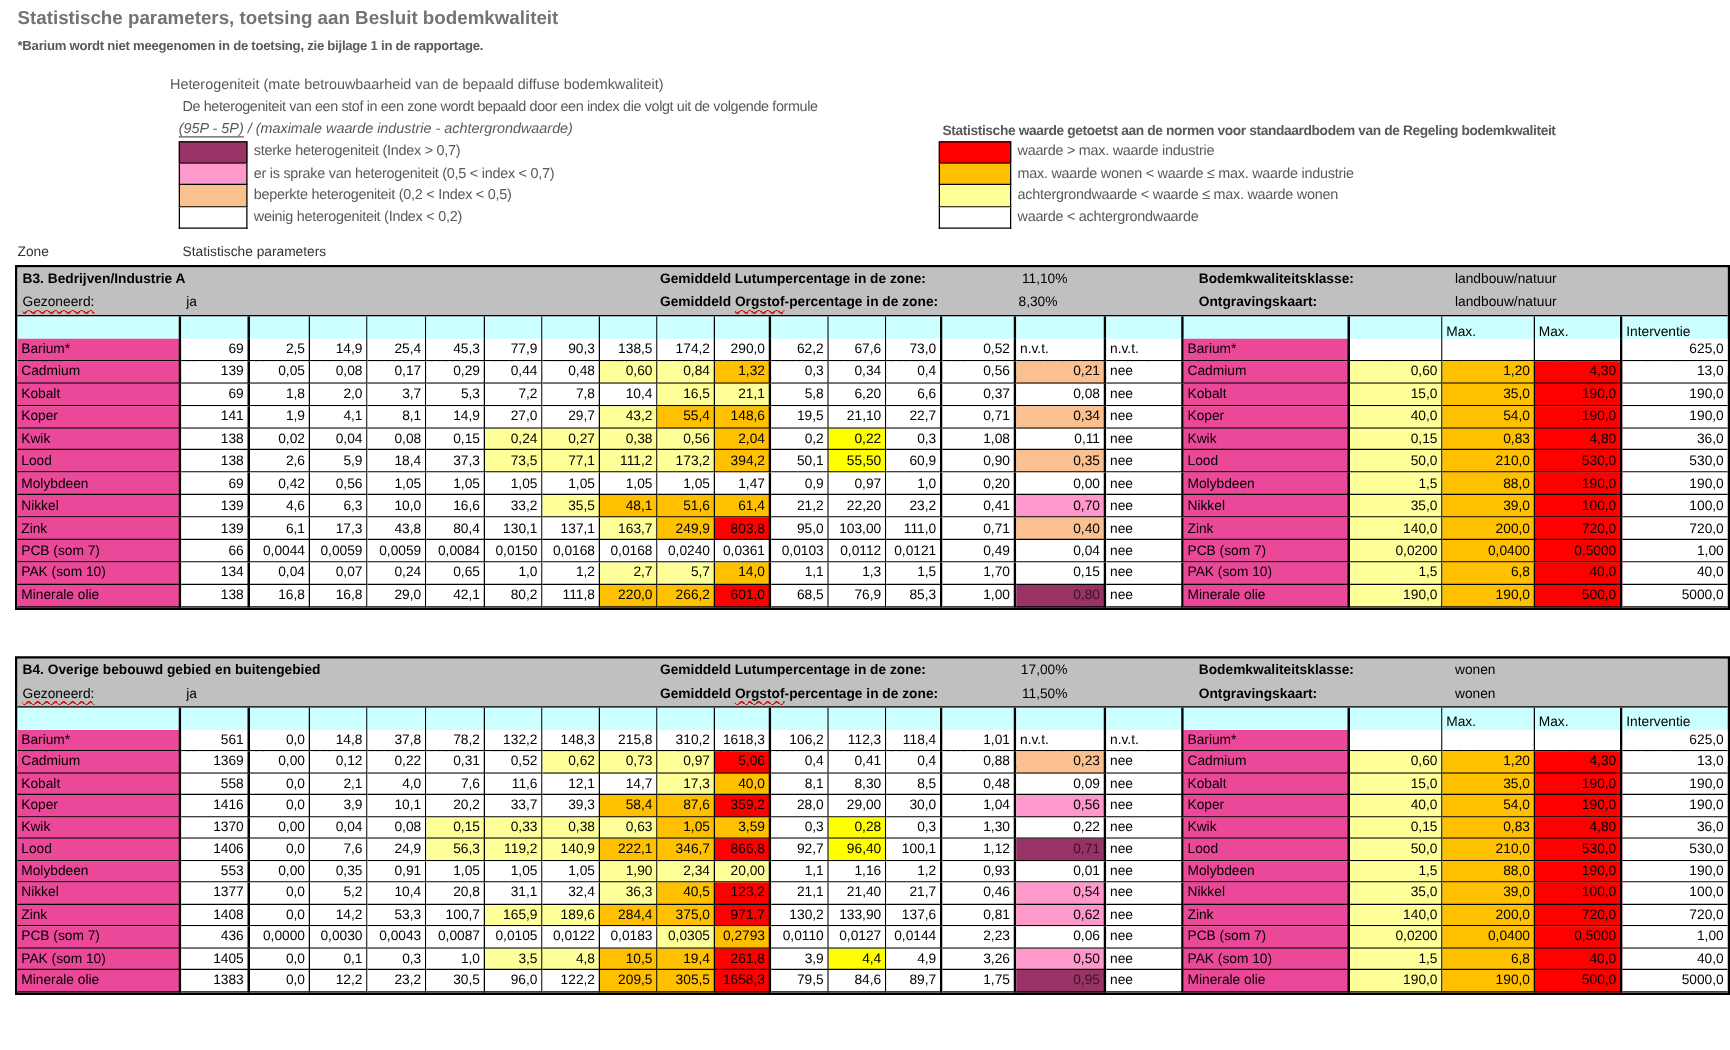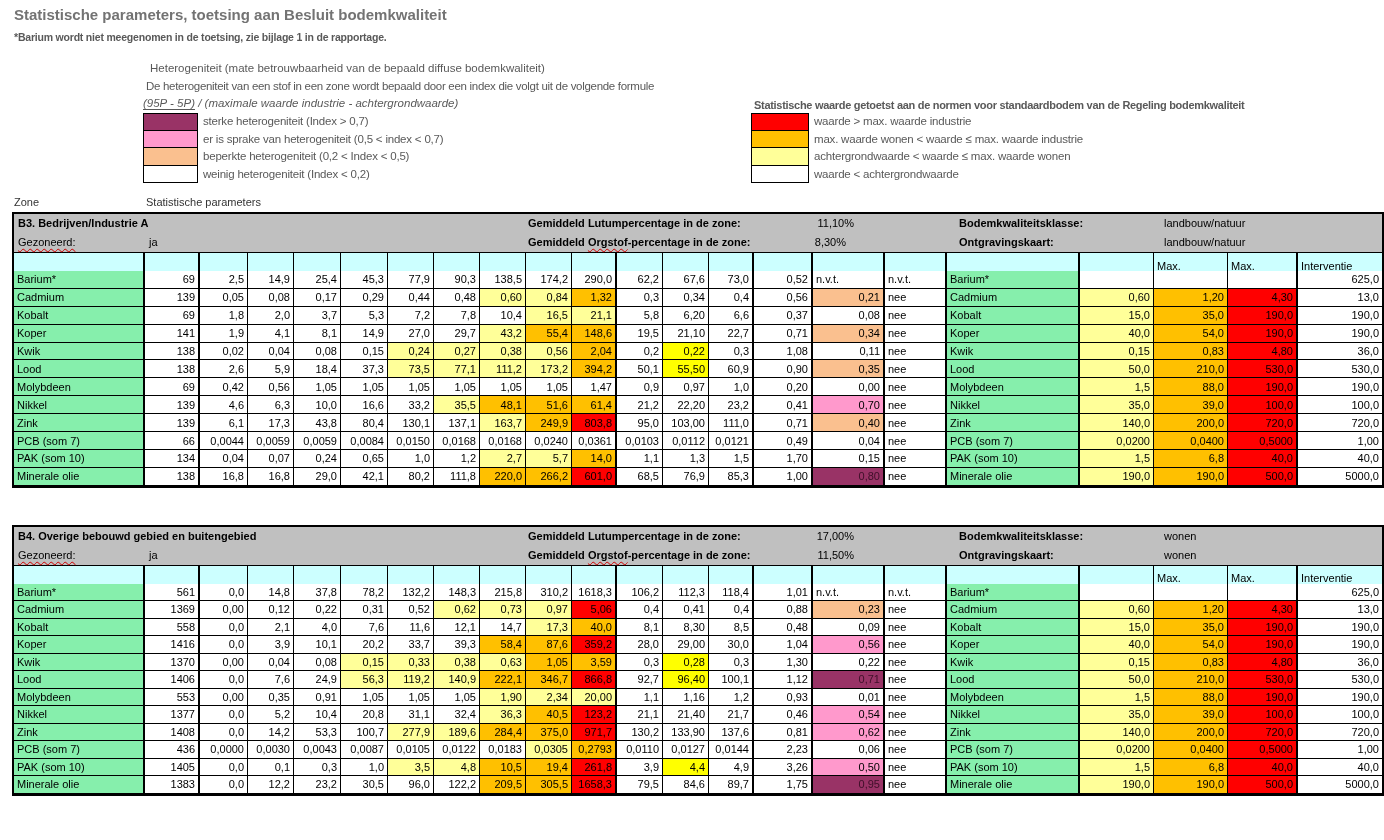--- a/index.html
+++ b/index.html
@@ -29,40 +29,40 @@
   .band .r2{position:absolute;top:19px;height:19px;line-height:19px;}
   .band .bold{font-weight:bold;}
   .band .val-box{width:140px;text-align:right;}
   .wavy{text-decoration:underline;text-decoration-style:wavy;text-decoration-color:#cc0000;text-decoration-thickness:1px;text-underline-offset:2px;}
 
   .grid{display:grid;grid-template-columns:131px 55px 48px 46px 47px 47px 46px 46px 46px 46px 45px 46px 46px 45px 59px 72px 62px 133px 74px 74px 70px 84px;}
   .cell{box-sizing:border-box;border-right:1px solid #000;border-bottom:1px solid #000;font-size:11px;display:flex;align-items:center;justify-content:flex-end;padding:0 3px;overflow:hidden;white-space:nowrap;background:#fff;}
   .cell.last{border-right:none;}
   .cell.thickr{border-right-width:2px;}
   .hcell{align-items:flex-end;justify-content:flex-start;background:#CCFFFF;white-space:pre-line;line-height:1.18;padding:2px 3px;border-bottom-width:2px;}
-  .cell.namec{justify-content:flex-start;background:#86efac;}
+  .cell.namec{justify-content:flex-start;background:#ec4899;}
   .cell.leftal{justify-content:flex-start;}
   .cell.bold{font-weight:normal;}
   .f-ly{background:#FFFF99 !important;}
   .f-y{background:#FFFF00 !important;}
   .f-or{background:#FFC000 !important;}
   .f-rd{background:#FF0000 !important;}
   .f-pe{background:#FAC08F !important;}
   .f-pk{background:#FF99CC !important;}
   .f-mg{background:#993366 !important;color:#3d0f28;}
 </style>
 </head>
 <body>
 
 <div id="stage">
 
   <div class="abs page-title" style="left:14px;top:6px;">Statistische parameters, toetsing aan Besluit bodemkwaliteit</div>
   <div class="abs page-subtitle" style="left:14px;top:31px;">*Barium wordt niet meegenomen in de toetsing, zie bijlage 1 in de rapportage.</div>
 
-  <div class="abs legend-line" style="left:150px;top:62px;">Heterogeniteit (mate betrouwbaarheid van de bepaald diffuse bodemkwaliteit)</div>
+  <div class="abs legend-line" style="left:136px;top:62px;">Heterogeniteit (mate betrouwbaarheid van de bepaald diffuse bodemkwaliteit)</div>
   <div class="abs legend-line cond" style="left:146px;top:80px;">De heterogeniteit van een stof in een zone wordt bepaald door een index die volgt uit de volgende formule</div>
   <div class="abs legend-formula" style="left:143px;top:97px;"><span class="u">(95P - 5P)</span><span> / (maximale waarde industrie - achtergrondwaarde)</span></div>
   <div class="abs legend-rows" style="left:143px;top:113px;" id="hetero-legend">
       <div class="legend-row">
         <div class="legend-swatch" style="background: rgb(153, 51, 102);"></div>
         <span class="legend-label">sterke heterogeniteit (Index &gt; 0,7)</span>
       </div>
       <div class="legend-row">
         <div class="legend-swatch" style="background: rgb(255, 153, 204);"></div>
         <span class="legend-label">er is sprake van heterogeniteit (0,5 &lt; index &lt; 0,7)</span>
@@ -634,21 +634,21 @@
         <div class="cell f-ly">35,0</div>
         <div class="cell f-or">39,0</div>
         <div class="cell thickr f-rd">100,0</div>
         <div class="cell last">100,0</div>
         <div class="cell namec thickr">Zink</div>
         <div class="cell thickr">1408</div>
         <div class="cell">0,0</div>
         <div class="cell">14,2</div>
         <div class="cell">53,3</div>
         <div class="cell">100,7</div>
-        <div class="cell f-ly">277,9</div>
+        <div class="cell f-ly">165,9</div>
         <div class="cell f-ly">189,6</div>
         <div class="cell f-or">284,4</div>
         <div class="cell f-or">375,0</div>
         <div class="cell thickr f-rd">971,7</div>
         <div class="cell">130,2</div>
         <div class="cell">133,90</div>
         <div class="cell thickr">137,6</div>
         <div class="cell thickr">0,81</div>
         <div class="cell thickr f-pk">0,62</div>
         <div class="cell thickr leftal">nee</div>

